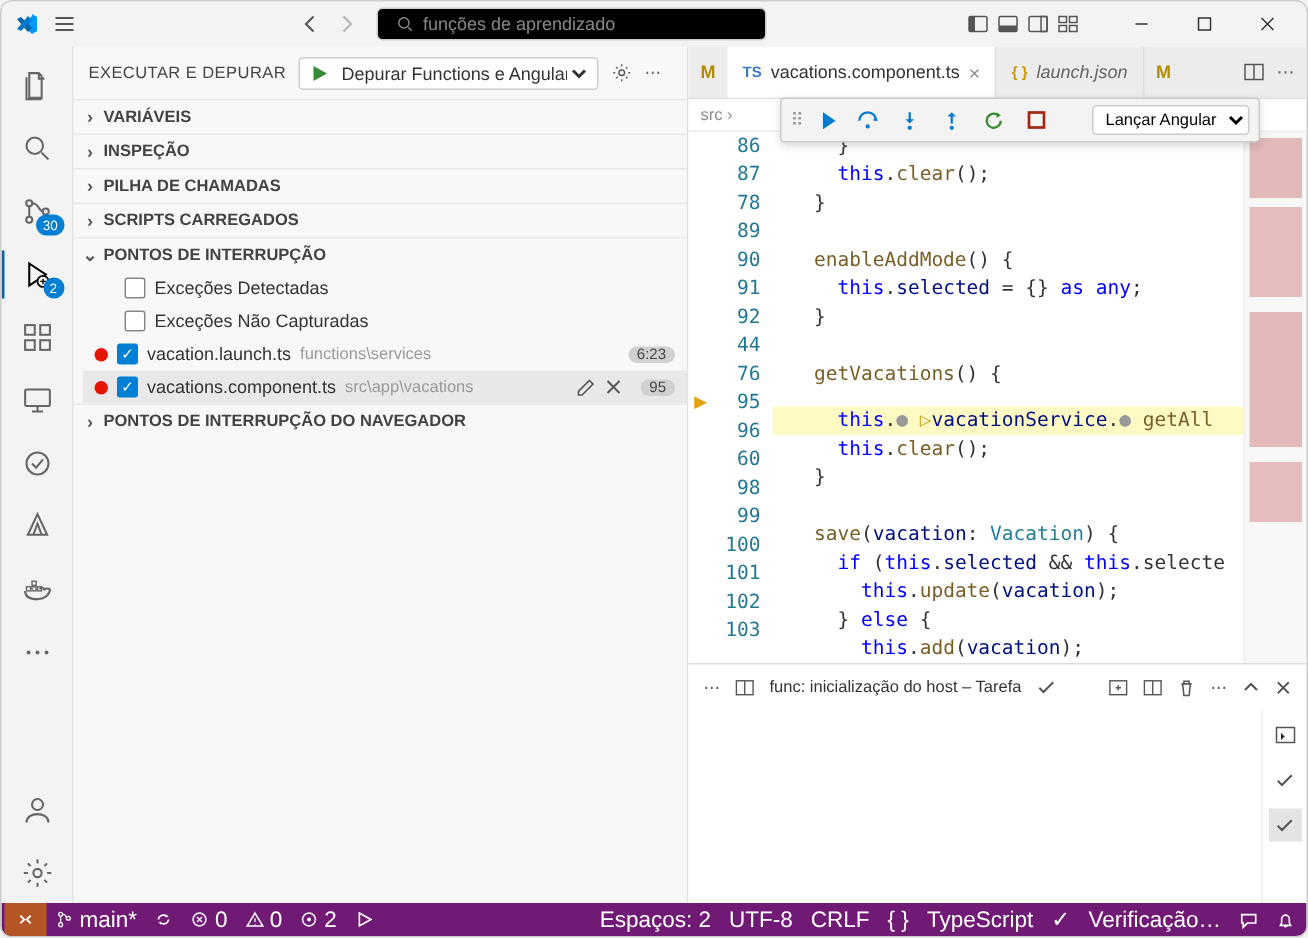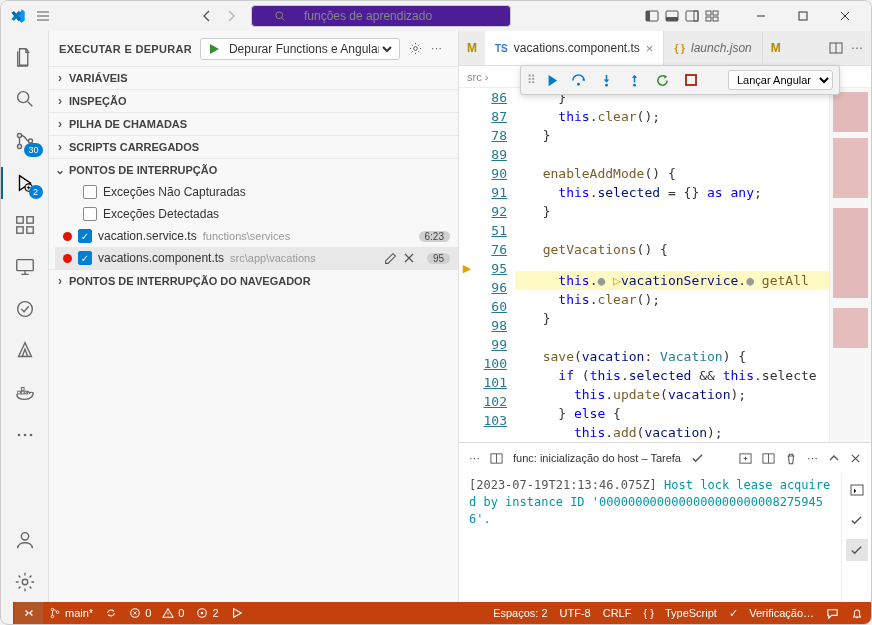--- a/index.html
+++ b/index.html
@@ -4,42 +4,42 @@
 <style>
 * { margin: 0; padding: 0; box-sizing: border-box; }
 body { font-family: "Segoe UI", -apple-system, sans-serif; font-size: 12px; color: #333; background: #f3f3f3; overflow: hidden; width: 872px; height: 625px; }
 .window { width: 872px; height: 625px; display: flex; flex-direction: column; border: 1px solid #ccc; border-radius: 8px; overflow: hidden; }
 
 
 .titlebar { height: 30px; background: #f3f3f3; display: flex; align-items: center; padding: 0 8px; gap: 8px; }
 .titlebar .logo { width: 18px; height: 18px; display: flex; align-items: center; justify-content: center; }
 .titlebar .menu-icon { font-size: 16px; color: #555; cursor: pointer; }
 .titlebar .history { display: flex; gap: 8px; margin-left: 140px; align-items: center; }
-.titlebar .search { flex: 0 0 260px; height: 22px; border: 1px solid #ccc; border-radius: 4px; background: #4c1d95; display: flex; align-items: center; padding: 0 22px; gap: 18px; color: #888; margin-left: 4px; }
+.titlebar .search { flex: 0 0 260px; height: 22px; border: 1px solid #ccc; border-radius: 4px; background: #000000; display: flex; align-items: center; padding: 0 12px; gap: 6px; color: #888; margin-left: 4px; }
 .titlebar .spacer { flex: 1; }
 .titlebar .layout-icons { display: flex; gap: 6px; align-items: center; }
 .titlebar .win-controls { display: flex; gap: 6px; margin-left: 16px; }
 .titlebar .win-btn { width: 36px; height: 24px; display: flex; align-items: center; justify-content: center; color: #555; }
 .icon { display: inline-flex; align-items: center; justify-content: center; color: #555; }
 
 
 .body { flex: 1; display: flex; overflow: hidden; }
 
 
 .activitybar { width: 48px; background: #f3f3f3; display: flex; flex-direction: column; align-items: center; padding-top: 6px; gap: 2px; border-right: 1px solid #e0e0e0; }
 .activitybar .item { width: 48px; height: 40px; display: flex; align-items: center; justify-content: center; position: relative; color: #666; cursor: pointer; }
 .activitybar .item.active { color: #000; }
 .activitybar .item.active::before { content:""; position:absolute; left:0; top:4px; bottom:4px; width:2px; background:#0e639c; }
 .activitybar .badge { position: absolute; bottom: 4px; right: 6px; background: #007fd4; color: #fff; font-size: 9px; padding: 0 4px; border-radius: 8px; min-width: 14px; text-align: center; line-height: 14px; }
 .activitybar .spacer { flex: 1; }
 
 
 .sidebar { width: 410px; background: #f8f8f8; border-right: 1px solid #e0e0e0; display: flex; flex-direction: column; }
 .sidebar-header { height: 35px; display: flex; align-items: center; padding: 0 10px; gap: 8px; font-size: 11px; }
-.sidebar-header .title { color: #444; font-weight: 700; letter-spacing: 0.3px; }
+.sidebar-header .title { color: #444; font-weight: 400; letter-spacing: 0.3px; }
 .sidebar-header .config { display: flex; align-items: center; gap: 4px; border: 1px solid #ccc; border-radius: 3px; padding: 2px 4px 2px 6px; background: #fff; }
 .sidebar-header .config .play { color: #2a7a2a; }
 .sidebar-header .config select { border: none; background: transparent; font-size: 12px; color: #333; outline: none; width: 170px; }
 .sidebar-header .more { color: #666; }
 
 .section { border-top: 1px solid #e8e8e8; }
 .section-header { height: 22px; display: flex; align-items: center; padding: 0 6px 0 4px; gap: 2px; font-size: 11px; font-weight: 600; color: #424242; cursor: pointer; }
 .section-header .chev { width: 14px; text-align: center; font-size: 12px; color: #555; }
 .section-body { padding-left: 6px; }
 
@@ -70,21 +70,21 @@
 
 .debug-toolbar { position: absolute; top: 65px; left: 520px; width: 320px; height: 30px; background: #f3f3f3; border: 1px solid #ccc; border-radius: 3px; display: flex; align-items: center; gap: 6px; padding: 0 6px; box-shadow: 0 2px 6px rgba(0,0,0,0.15); z-index: 10; }
 .debug-toolbar .grip { color: #999; cursor: grab; font-size: 12px; letter-spacing: -2px; }
 .debug-toolbar .dbg-btn { width: 22px; height: 22px; display:flex; align-items:center; justify-content:center; cursor:pointer; }
 .debug-toolbar select { margin-left: auto; font-size: 11px; border: 1px solid #ccc; border-radius: 3px; padding: 2px 4px; background:#fff; }
 
 
 .editor-split { flex:1; display:flex; min-height:0; }
 .gutter-bp { width: 16px; background:#fff; }
 .gutter-bp .curbp { color:#e5a100; font-size:11px; line-height:19px; text-align:center; }
-.gutter-ln { width: 40px; background:#fff; text-align:right; padding-right:8px; color:#237893; font-family: Consolas, monospace; font-size:13px;text-decoration:underline; }
+.gutter-ln { width: 40px; background:#fff; text-align:right; padding-right:8px; color:#237893; font-family: Consolas, monospace; font-size:13px; }
 .gutter-ln div { height:19px; line-height:19px; }
 .code { flex:1; font-family: Consolas, monospace; font-size:13px; line-height:19px; background:#fff; white-space: pre; overflow:hidden; position:relative; }
 .code .line { height:19px; padding-left:12px; }
 .code .hl { background: #fff9c4; margin-top: 12px; }
 .kw { color:#0000ff; }
 .fn { color:#795e26; }
 .prop { color:#001080; }
 .type { color:#267f99; }
 .this { color:#0000ff; }
 
@@ -99,21 +99,21 @@
 .panel-header .picon { cursor:pointer; color:#555; }
 .panel-body { flex:1; display:flex; }
 .terminal { flex:1; font-family: Consolas, monospace; font-size:12px; line-height:17px; padding:4px 10px; color:#333; overflow:hidden; white-space:pre-wrap; word-break:break-all; }
 .term-teal { color:#0097a7; }
 .term-time { color:#555; }
 .panel-side { width:30px; border-left:1px solid #eee; display:flex; flex-direction:column; align-items:center; padding-top:6px; gap:8px; color:#666; }
 .panel-side .srow { width:22px; height:22px; display:flex; align-items:center; justify-content:center; }
 .panel-side .srow.active { background:#e4e4e4; }
 
 
-.statusbar { height: 22px; background: #c2410c; color: #fff; display:flex; align-items:center; font-size:11px; padding: 0 2px; margin-left: 12px; }
+.statusbar { height: 22px; background: #701a75; color: #fff; display:flex; align-items:center; font-size:15px; padding: 0 2px; }
 .statusbar .sb-item { padding: 0 6px; display:flex; align-items:center; gap:4px; height:100%; cursor:pointer; }
 .statusbar .spacer { flex:1; }
 .statusbar .remote { background:#b35524; padding:0 8px; }
 
 svg { display:block; }
 </style>
 </head>
 <body>
 
 <div class="window">
@@ -333,31 +333,31 @@
 
       <div class="section">
         <div class="section-header">
             <span class="chev">⌄</span>
             <span>PONTOS DE INTERRUPÇÃO</span>
           </div>
         <div class="section-body">
           <div class="bp-row">
             <span style="width:14px"></span>
             <span class="chk"></span>
-            <span>Exceções Não Capturadas</span>
+            <span>Exceções Detectadas</span>
           </div>
           <div class="bp-row">
             <span style="width:14px"></span>
             <span class="chk"></span>
-            <span>Exceções Detectadas</span>
+            <span>Exceções Não Capturadas</span>
           </div>
           <div class="bp-row">
             <span class="dot"></span>
             <span class="chk checked">✓</span>
-            <span class="file">vacation.service.ts</span>
+            <span class="file">vacation.launch.ts</span>
             <span class="path">functions\services</span>
             <span class="line-badge">6:23</span>
           </div>
           <div class="bp-row hover">
             <span class="dot"></span>
             <span class="chk checked">✓</span>
             <span class="file">vacations.component.ts</span>
             <span class="path">src\app\vacations</span>
             <span class="row-actions">
               <span>
@@ -436,21 +436,21 @@
             <div style="height: 19px;"></div>
           </div>
         <div class="gutter-ln" id="gutter-ln">
             <div>86</div>
             <div>87</div>
             <div>78</div>
             <div>89</div>
             <div>90</div>
             <div>91</div>
             <div>92</div>
-            <div>51</div>
+            <div>44</div>
             <div>76</div>
             <div>95</div>
             <div>96</div>
             <div>60</div>
             <div>98</div>
             <div>99</div>
             <div>100</div>
             <div>101</div>
             <div>102</div>
             <div>103</div>
@@ -503,21 +503,21 @@
                 <path fill="none" stroke="#555" stroke-width="1.4" d="M2 8l4-4 4 4"></path>
               </svg>
             </span>
           <span class="picon">
               <svg width="11" height="11" viewBox="0 0 12 12">
                 <path stroke="#555" stroke-width="1.3" d="M2 2l8 8M10 2l-8 8"></path>
               </svg>
             </span>
         </div>
         <div class="panel-body">
-          <div class="terminal" id="terminal"><div><span class="term-time">[2023-07-19T21:13:46.075Z] </span><span class="term-teal">Host lock lease acquired by instance ID '00000000000000000000000082759456'.</span></div></div>
+          <div class="terminal" id="terminal"></div>
           <div class="panel-side">
             <div class="srow">
                 <svg width="14" height="14" viewBox="0 0 14 14">
                   <rect x="1" y="2" width="12" height="10" fill="none" stroke="#555"></rect>
                   <path stroke="#555" d="M4 6l2 2-2 2"></path>
                 </svg>
               </div>
             <div class="srow">
                 <svg width="13" height="13" viewBox="0 0 14 14">
                   <path fill="none" stroke="#555" stroke-width="1.5" d="M2 7l3 3 7-7"></path>

